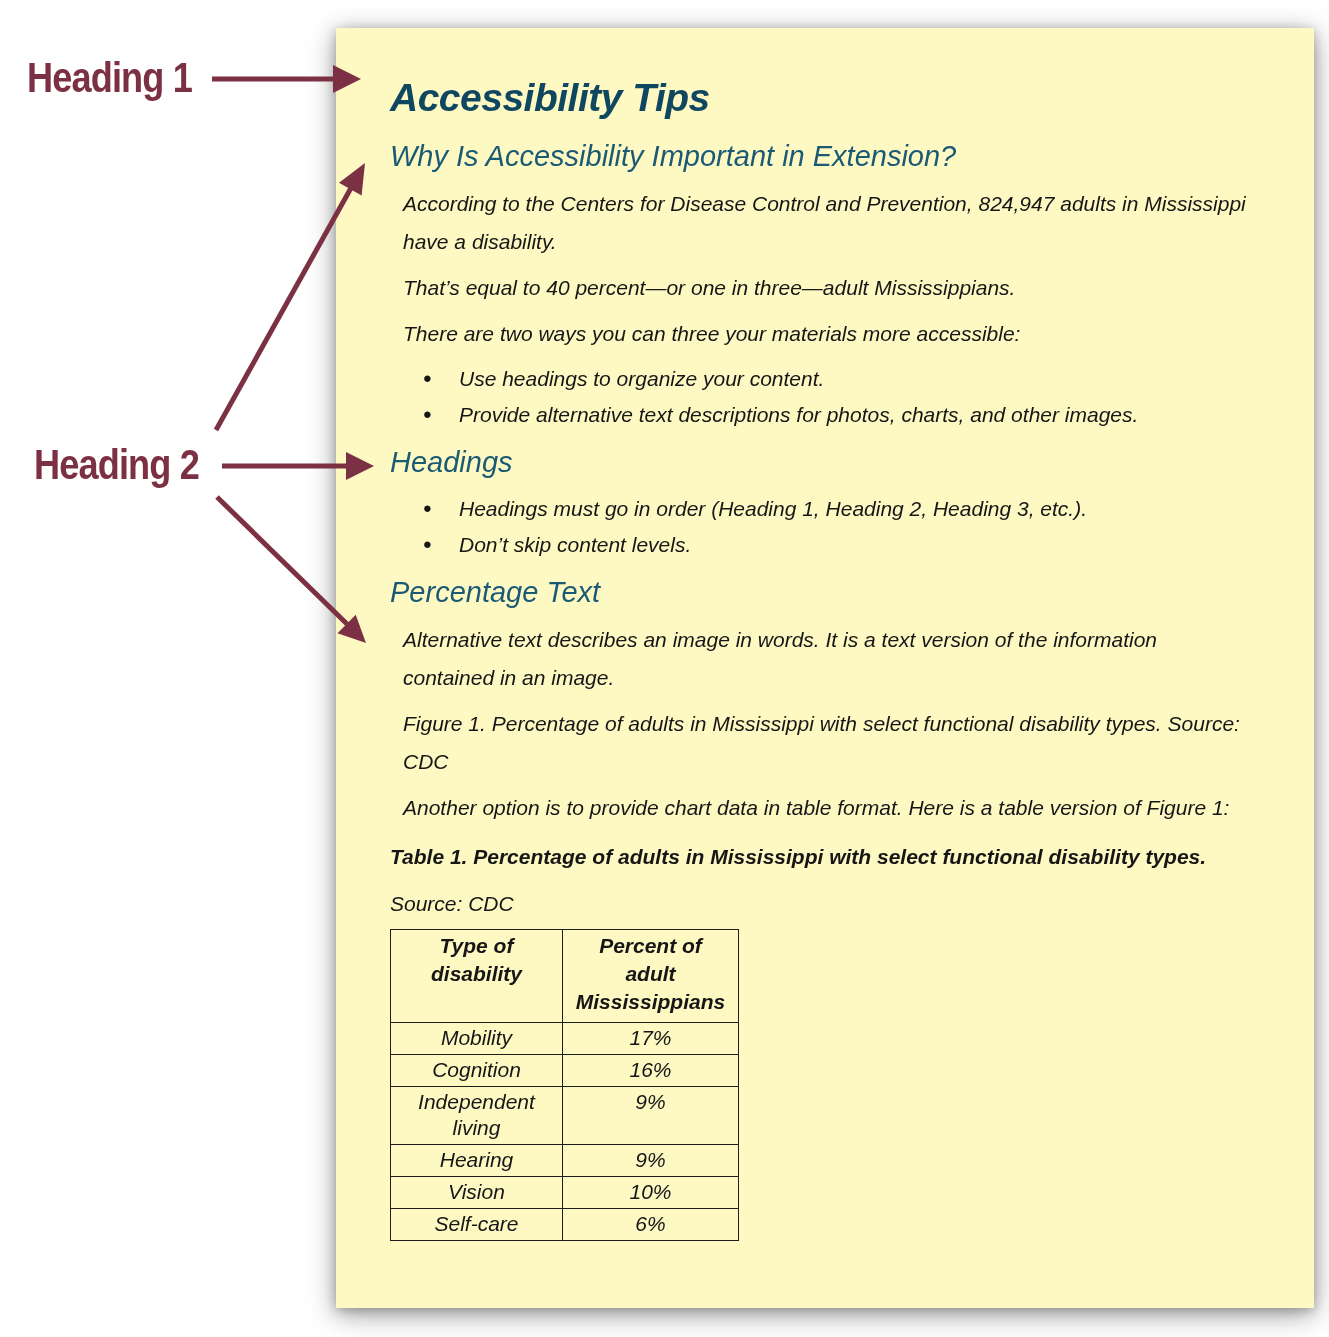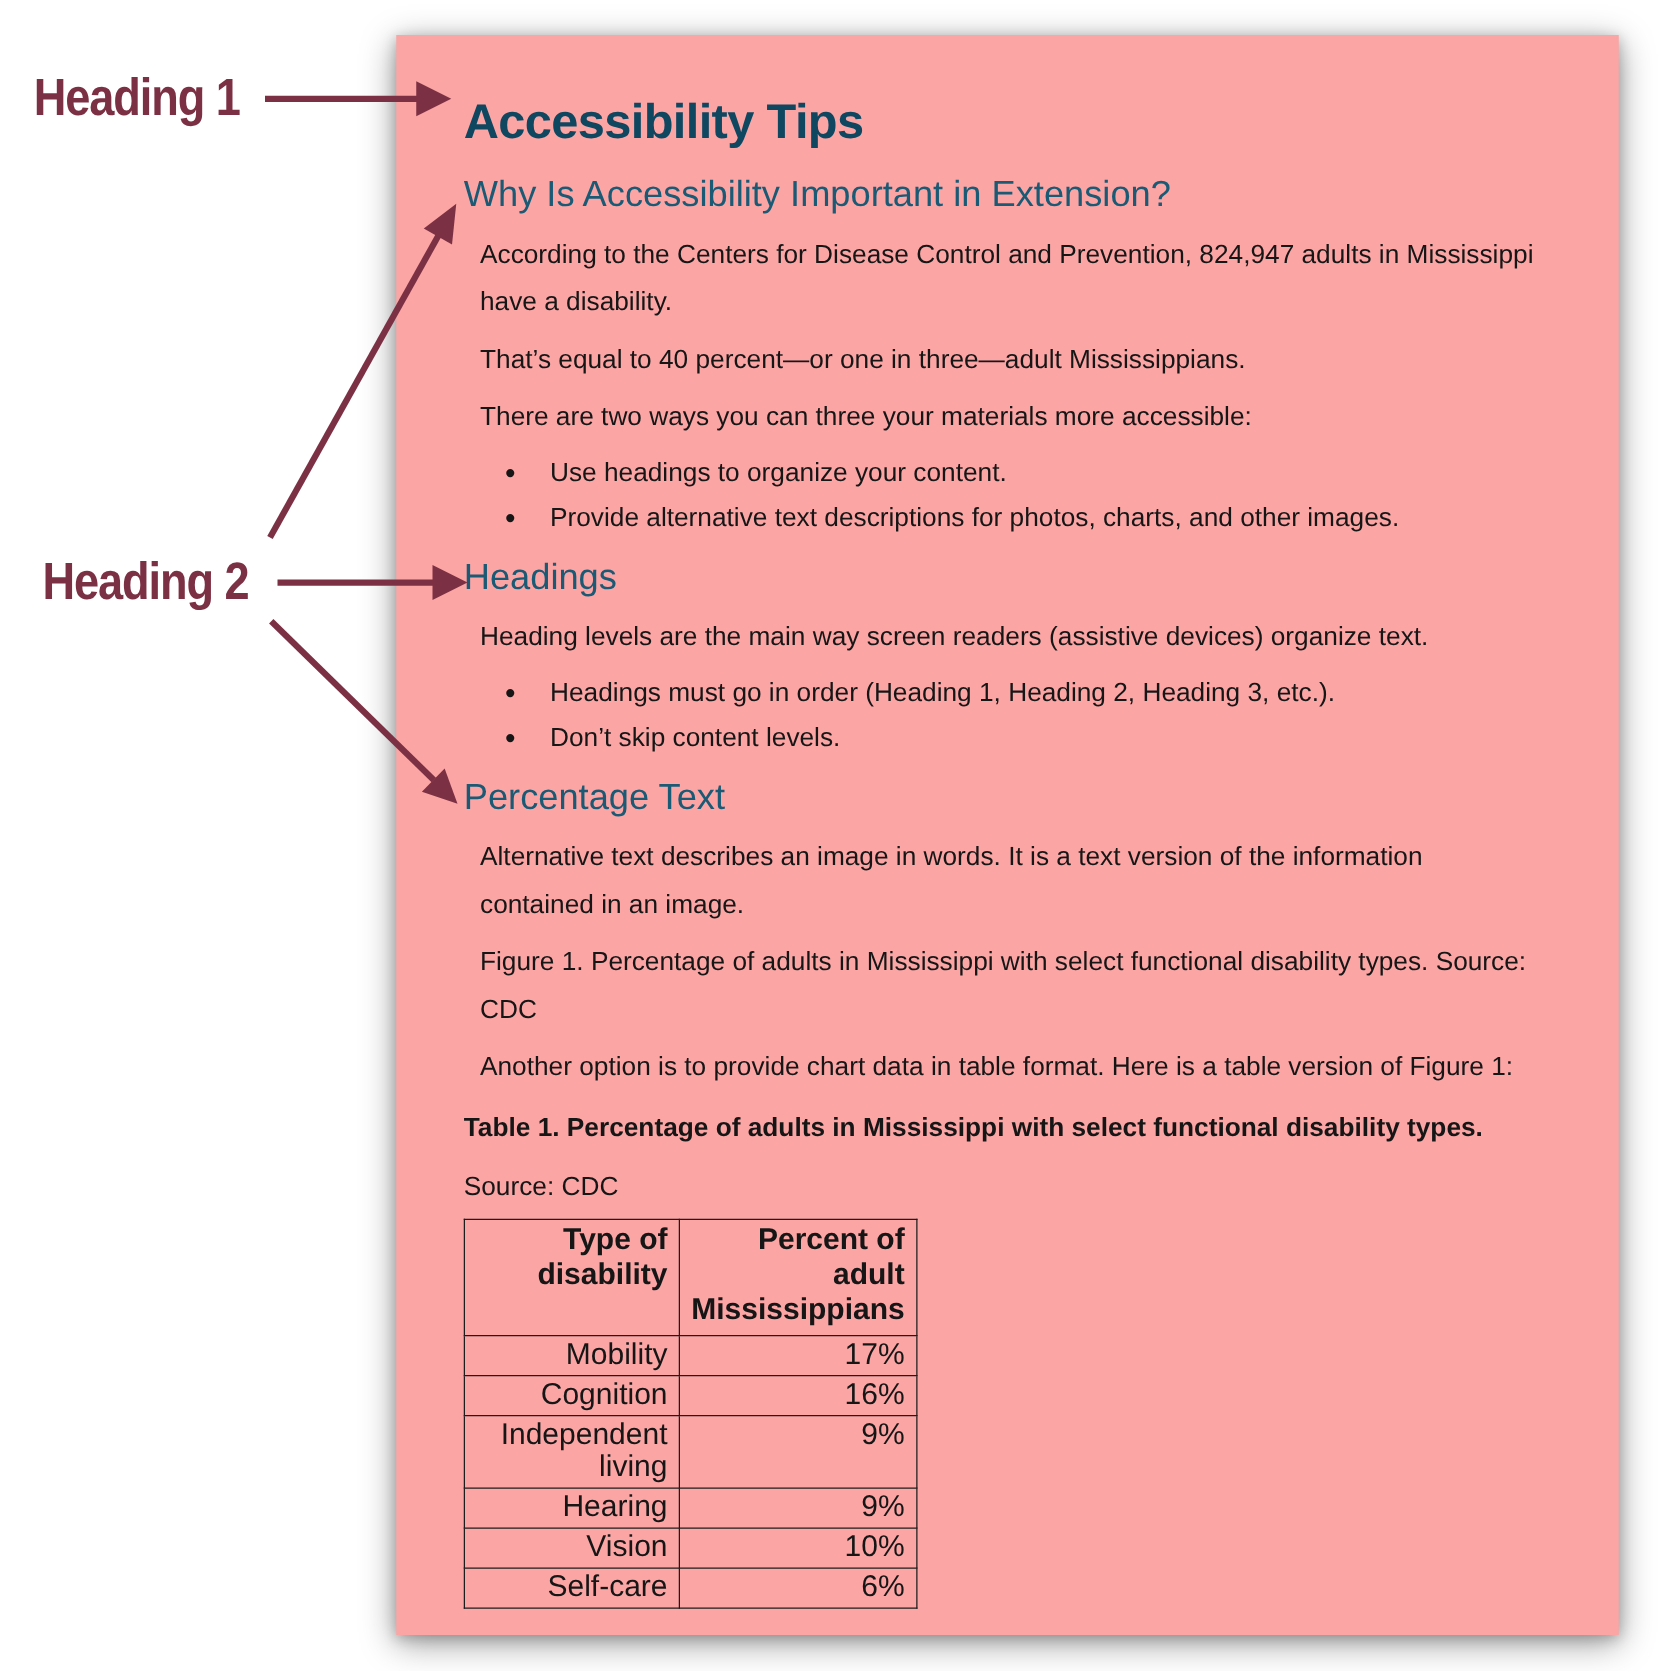--- a/index.html
+++ b/index.html
@@ -32,25 +32,26 @@
   #arrows {
     position: absolute; left: 0; top: 0;
     width: 1329px; height: 1337px;
     pointer-events: none;
     z-index: 5;
   }
 
   
   .page {
     position: absolute;
-    left: 317px; top: 28px;
+    left: 336px; top: 28px;
     width: 978px; height: 1280px;
-    background: #fca5a5;
+    background: #fef9c3;
     box-shadow: 0 6px 26px rgba(0,0,0,0.40), 0 2px 10px rgba(0,0,0,0.22);
     z-index: 1;
+    font-style: italic;
   }
   .content {
     position: absolute;
     left: 54px; top: 47px;
     width: 892px;
   }
 
   .doc-h1 {
     margin: 0 0 18px 0;
     font-size: 39px;
@@ -107,22 +108,22 @@
     color: #161616;
   }
 
   table.data-table {
     border-collapse: collapse;
     margin-top: 10px;
   }
   table.data-table th,
   table.data-table td {
     border: 1.5px solid #1d1d1d;
-    font-size: 24px;
-    text-align: right;
+    font-size: 21px;
+    text-align: center;
     vertical-align: top;
     padding: 2px 9px 3px 9px;
     color: #161616;
   }
   table.data-table th {
     font-weight: 700;
     line-height: 28px;
     white-space: pre-line;
     padding-bottom: 6px;
   }
@@ -171,21 +172,20 @@
       <p class="para">That’s equal to 40 percent—or one in three—adult Mississippians.</p>
       <p class="para">There are two ways you can three your materials more accessible:</p>
       <ul class="bullets">
         <li>Use headings to organize your content.</li>
         <li>Provide alternative text descriptions for photos, charts, and other images.</li>
       </ul>
     </section>
 
     <section>
       <h2 class="doc-h2">Headings</h2>
-      <p class="para">Heading levels are the main way screen readers (assistive devices) organize text.</p>
       <ul class="bullets">
         <li>Headings must go in order (Heading 1, Heading 2, Heading 3, etc.).</li>
         <li>Don’t skip content levels.</li>
       </ul>
     </section>
 
     <section>
       <h2 class="doc-h2">Percentage Text</h2>
       <p class="para">Alternative text describes an image in words. It is a text version of the information
 contained in an image.</p>

